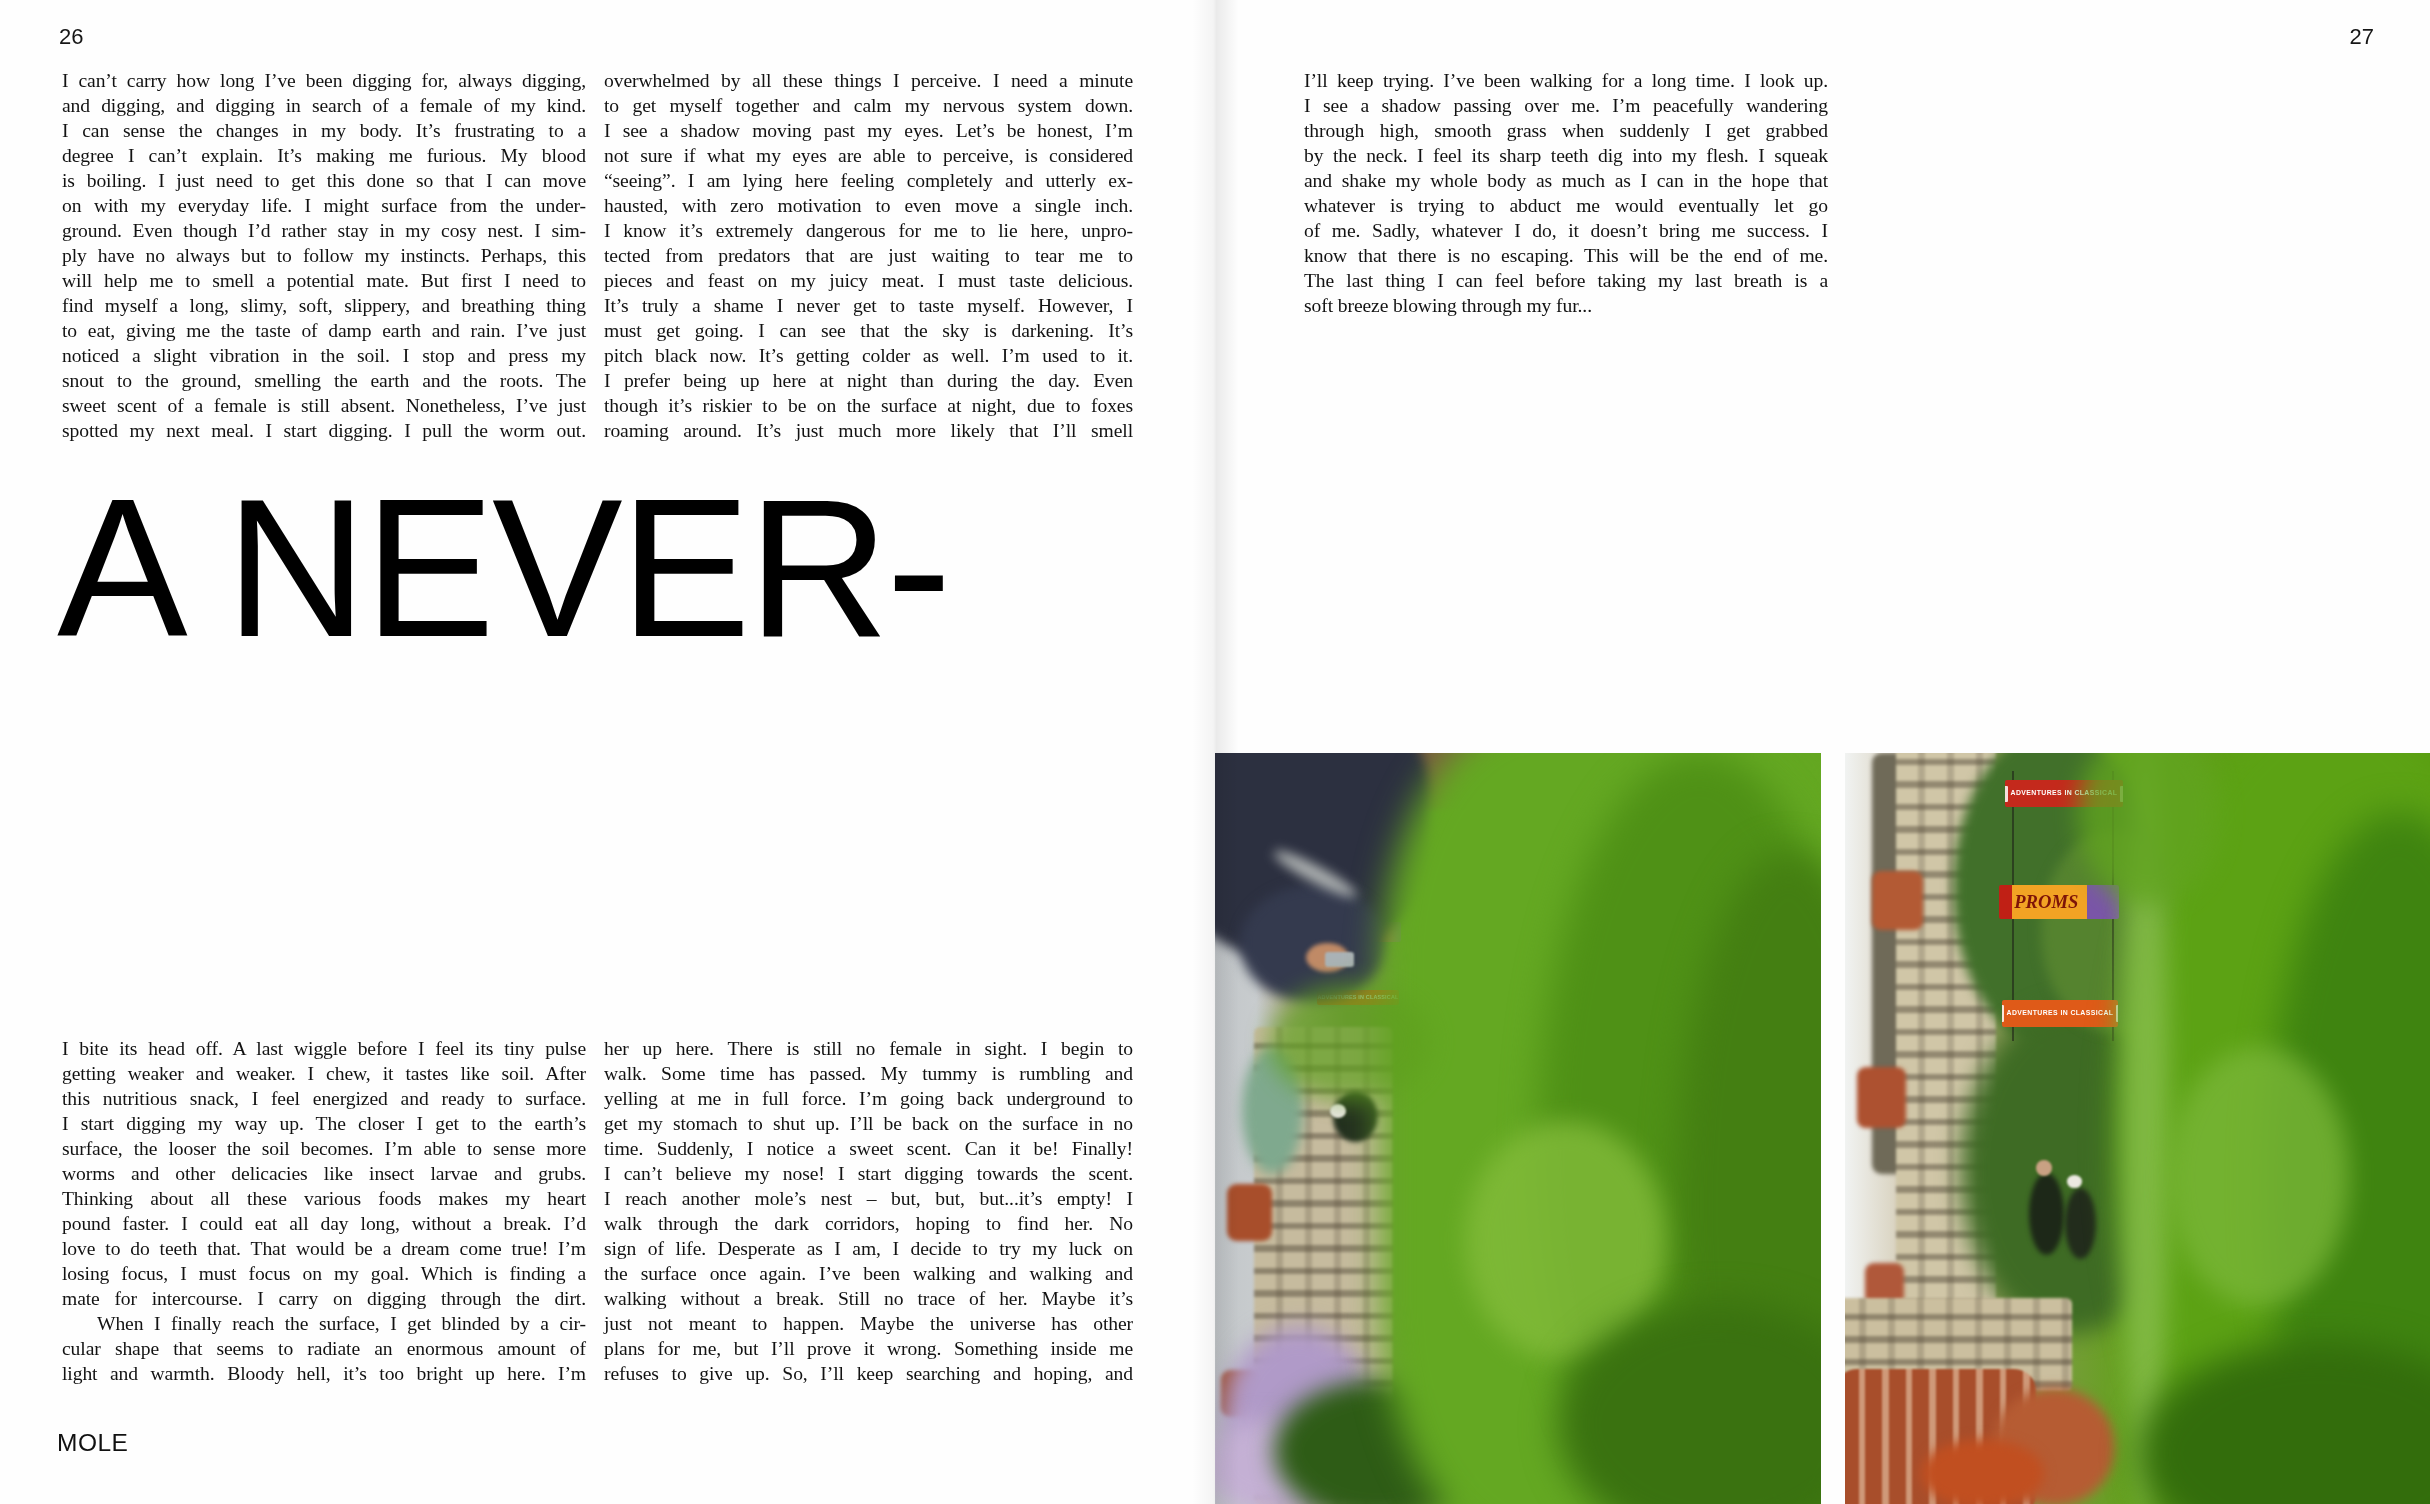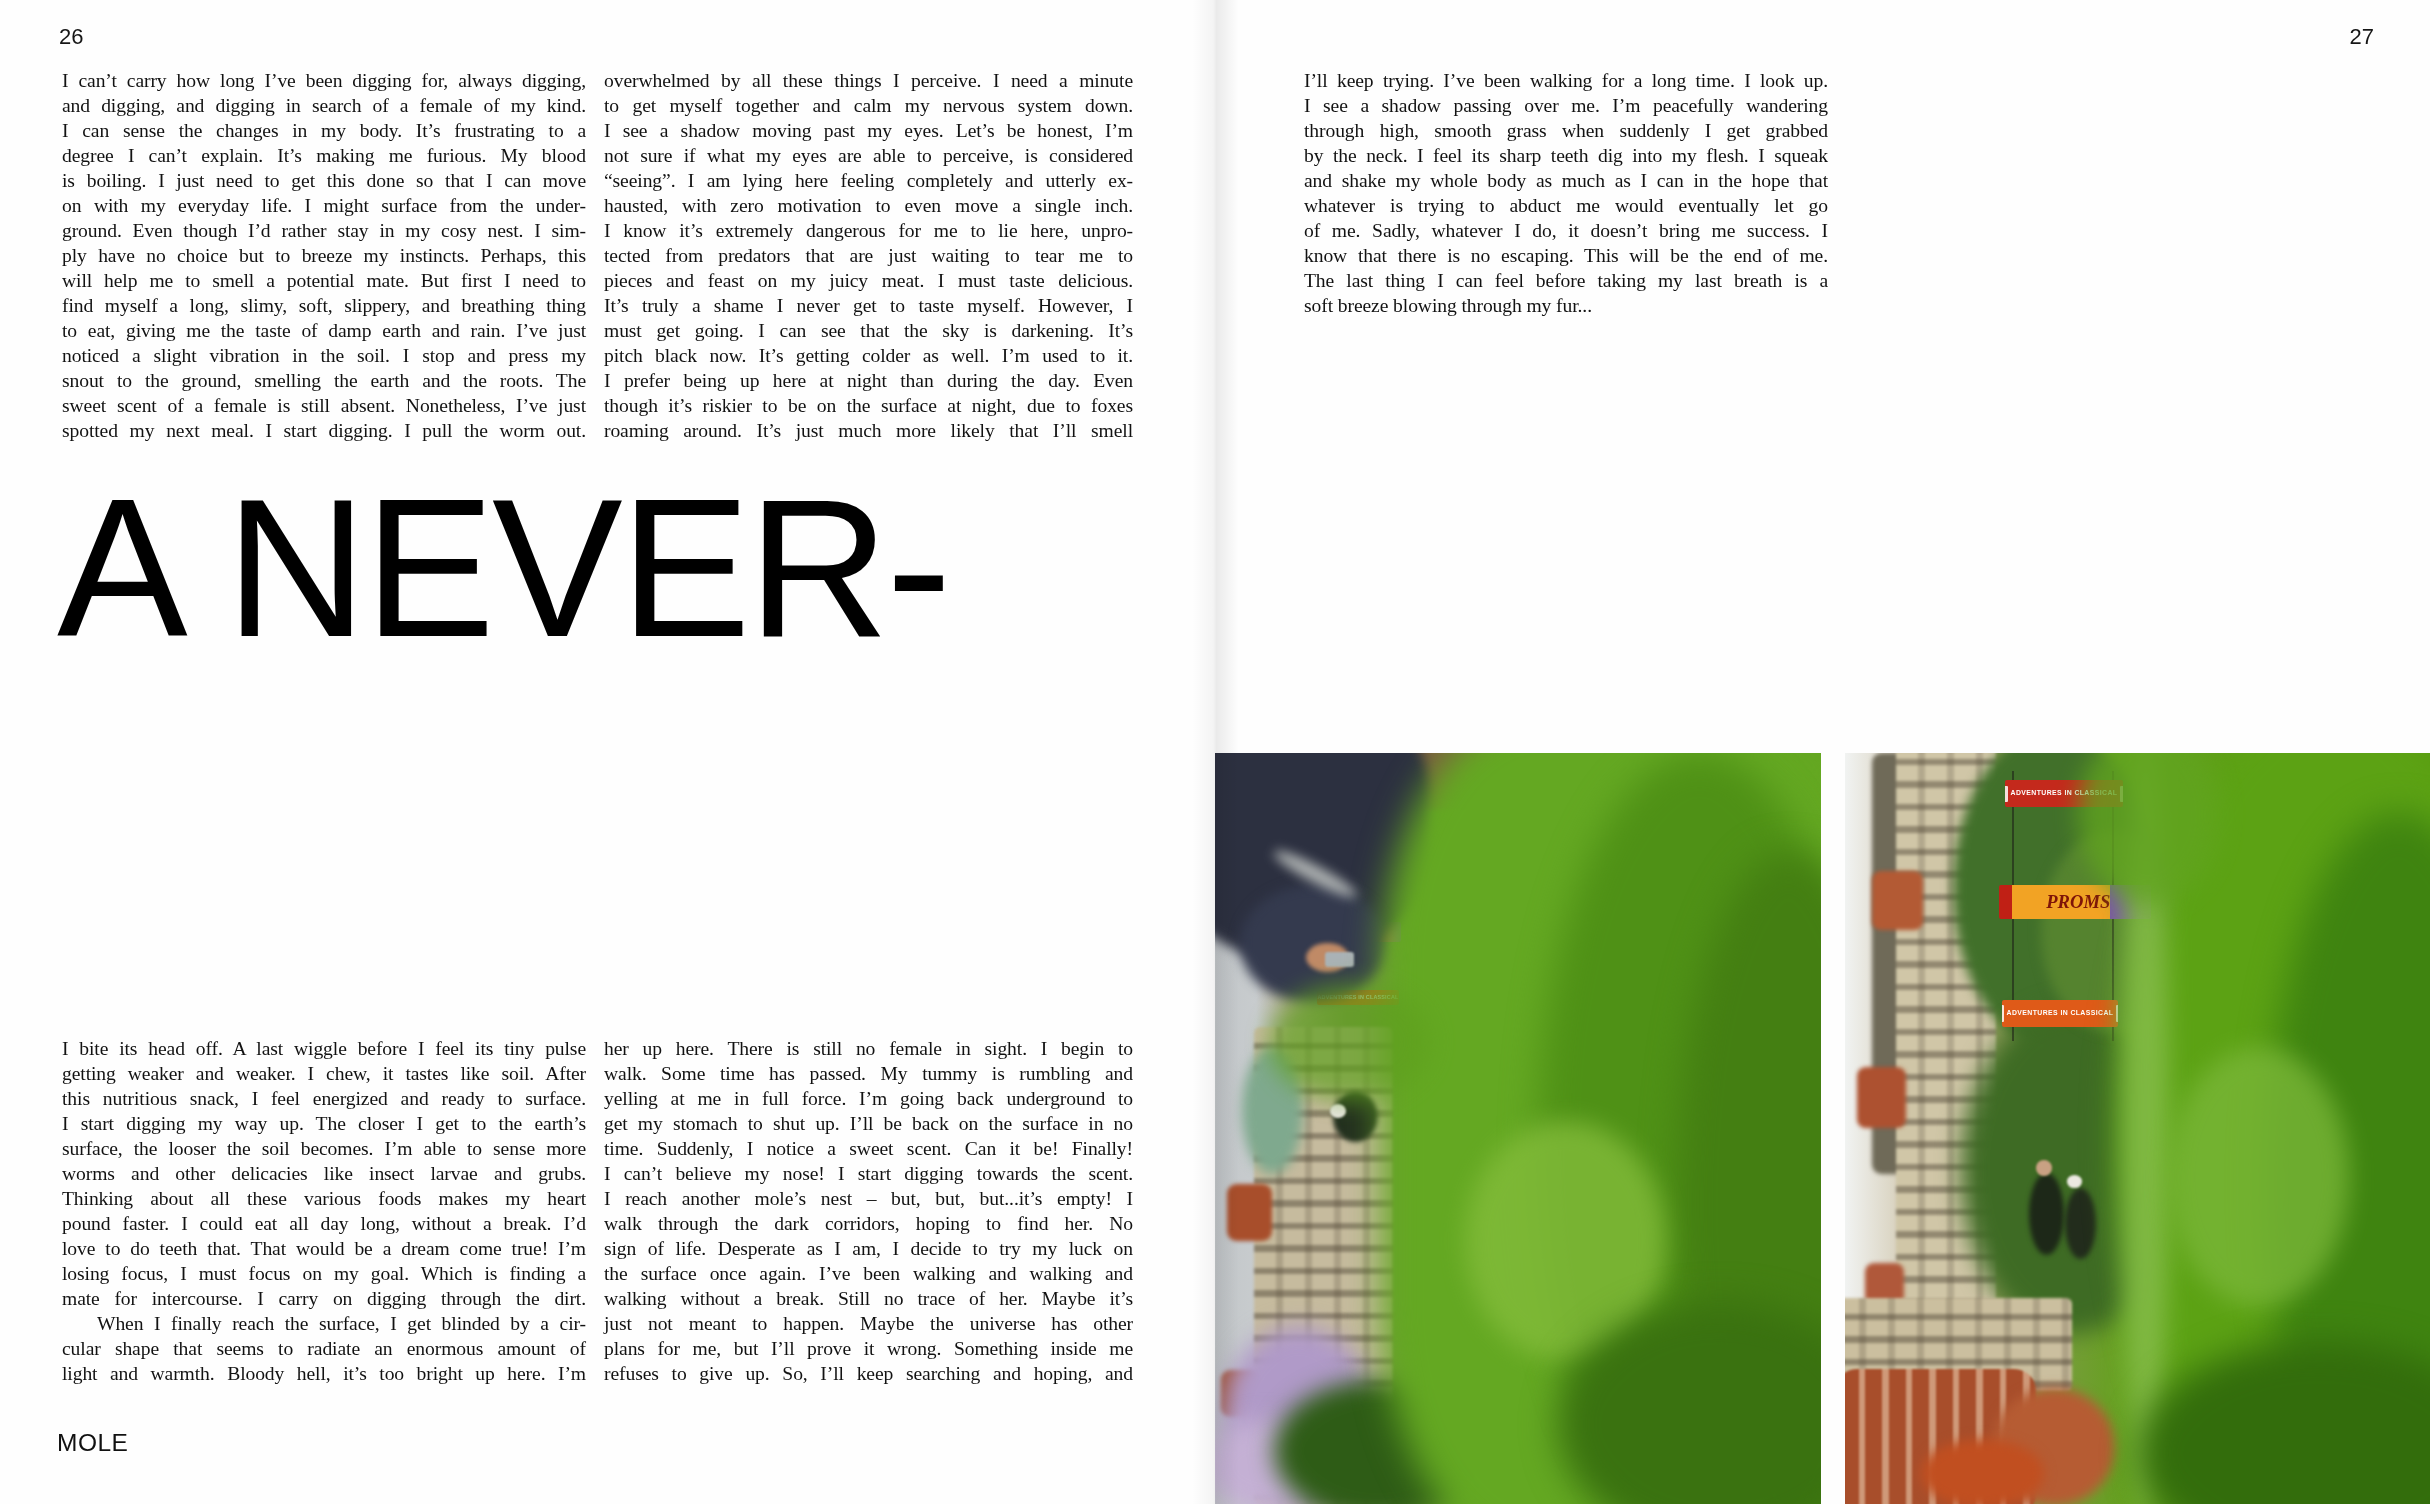--- a/index.html
+++ b/index.html
@@ -62,21 +62,21 @@
   .banner .btxt{
     color:#fff;font-family:"Liberation Sans","DejaVu Sans",sans-serif;
     font-weight:bold;font-size:6.9px;line-height:1;letter-spacing:0.4px;
     text-transform:uppercase;white-space:nowrap;
   }
   .banner::before,.banner::after{
     content:"";width:4.9px;height:60%;background:rgba(255,255,255,.85);
     flex:0 0 auto;margin:0 2.9px;border-radius:1px;
   }
   .banner-frag::before,.banner-frag::after{display:none;}
-  .banner-proms{background:linear-gradient(90deg,#c02015 0 12.7px,var(--proms-amber) 12.7px 73%,var(--proms-purple) 73%);padding-left:32px;}
+  .banner-proms{background:linear-gradient(90deg,#c02015 0 12.7px,var(--proms-amber) 12.7px 73%,var(--proms-purple) 73%);}
   .banner-proms::before,.banner-proms::after{display:none;}
   .banner-proms .proms-txt{
     font-family:"Liberation Serif","DejaVu Serif",serif;font-style:italic;font-weight:bold;
     font-size:18.6px;color:#7e1408;letter-spacing:0;margin-right:25.5px;
   }
   .pole{position:absolute;width:2px;background:rgba(28,28,22,.55);filter:blur(0.5px);}
   .fold{
     position:absolute;left:1192px;top:0;width:47px;height:1505px;pointer-events:none;z-index:60;
     background:linear-gradient(90deg,rgba(0,0,0,0) 0%,rgba(0,0,0,.04) 45%,rgba(0,0,0,.08) 52%,rgba(0,0,0,0) 100%);
   }
@@ -87,21 +87,21 @@
 <div class="pagenum pn-left">26</div>
 
 <div class="col" id="col-top-left">
     <div class="ln">I can’t carry how long I’ve been digging for, always digging,</div>
     <div class="ln">and digging, and digging in search of a female of my kind.</div>
     <div class="ln">I can sense the changes in my body. It’s frustrating to a</div>
     <div class="ln">degree I can’t explain. It’s making me furious. My blood</div>
     <div class="ln">is boiling. I just need to get this done so that I can move</div>
     <div class="ln">on with my everyday life. I might surface from the under-</div>
     <div class="ln">ground. Even though I’d rather stay in my cosy nest. I sim-</div>
-    <div class="ln">ply have no choice but to breeze my instincts. Perhaps, this</div>
+    <div class="ln">ply have no always but to follow my instincts. Perhaps, this</div>
     <div class="ln">will help me to smell a potential mate. But first I need to</div>
     <div class="ln">find myself a long, slimy, soft, slippery, and breathing thing</div>
     <div class="ln">to eat, giving me the taste of damp earth and rain. I’ve just</div>
     <div class="ln">noticed a slight vibration in the soil. I stop and press my</div>
     <div class="ln">snout to the ground, smelling the earth and the roots. The</div>
     <div class="ln">sweet scent of a female is still absent. Nonetheless, I’ve just</div>
     <div class="ln">spotted my next meal. I start digging. I pull the worm out.</div>
   </div>
 <div class="col" id="col-top-mid">
     <div class="ln">overwhelmed by all these things I perceive. I need a minute</div>

